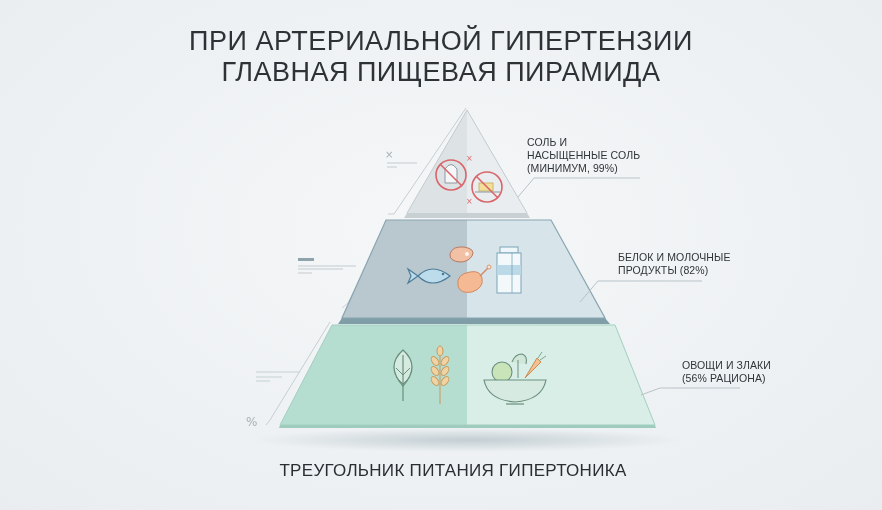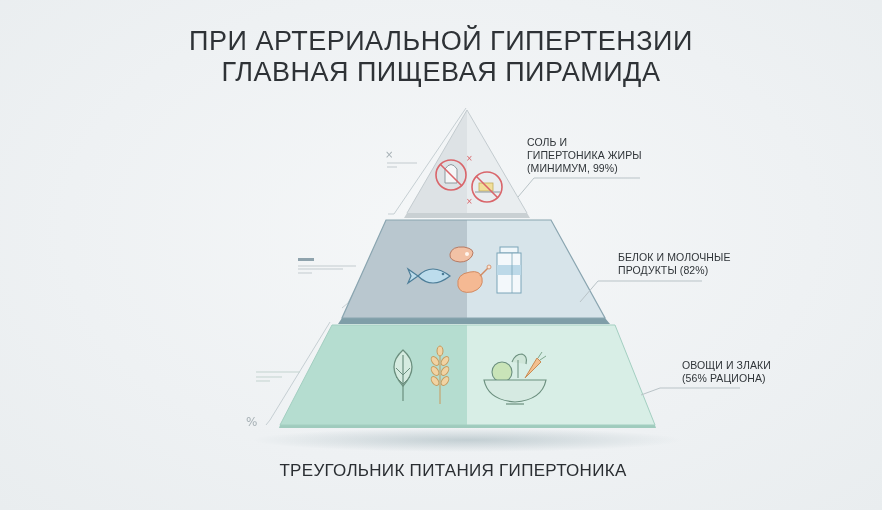--- a/index.html
+++ b/index.html
@@ -158,21 +158,21 @@
 
   <g stroke="#b9c3c7" stroke-width="1" fill="none">
     <polyline points="518,197 534,178 640,178"></polyline>
     <polyline points="580,302 598,281 702,281"></polyline>
     <polyline points="641,395 660,388 740,388"></polyline>
   </g>
 </svg>
 
 <div class="label" style="left:527px; top:136px;">
   <div>СОЛЬ И</div>
-  <div>ГИПЕРТОНИКА ЖИРЫ</div>
+  <div>НАСЫЩЕННЫЕ СОЛЬ</div>
   <div>(МИНИМУМ, 99%)</div>
 </div>
 
 <div class="label" style="left:618px; top:251px;">
   <div>БЕЛОК И МОЛОЧНЫЕ</div>
   <div>ПРОДУКТЫ (82%)</div>
 </div>
 
 <div class="label" style="left:682px; top:359px;">
   <div>ОВОЩИ И ЗЛАКИ</div>

